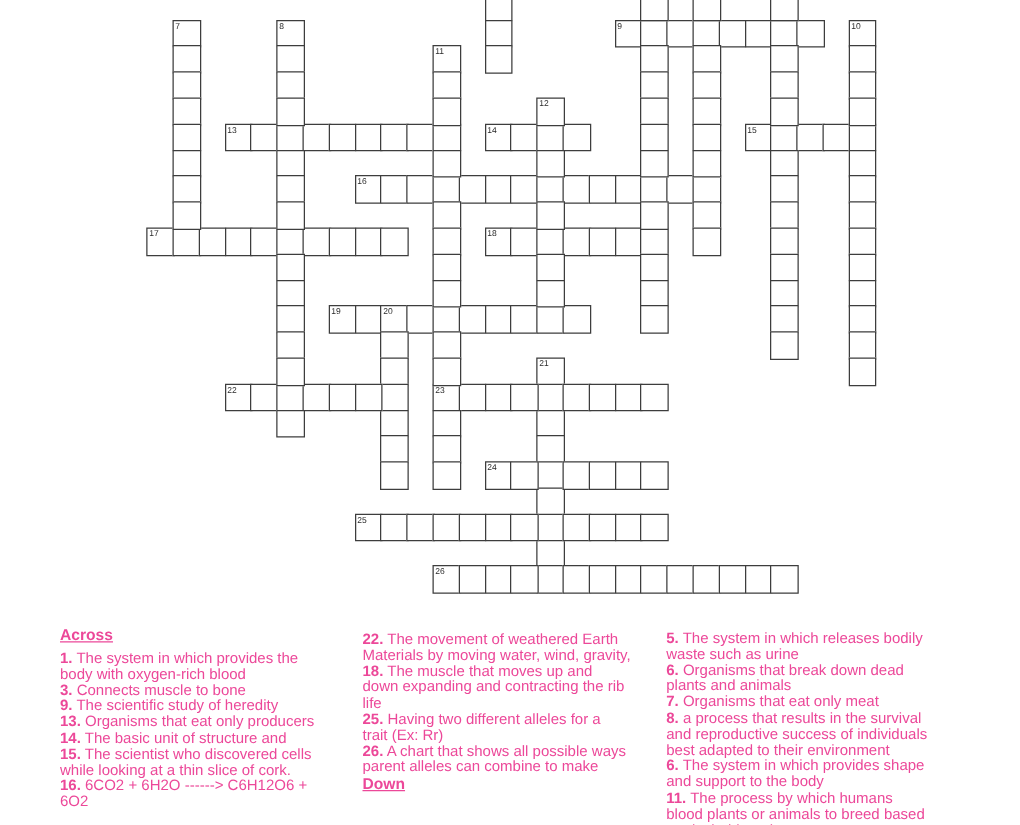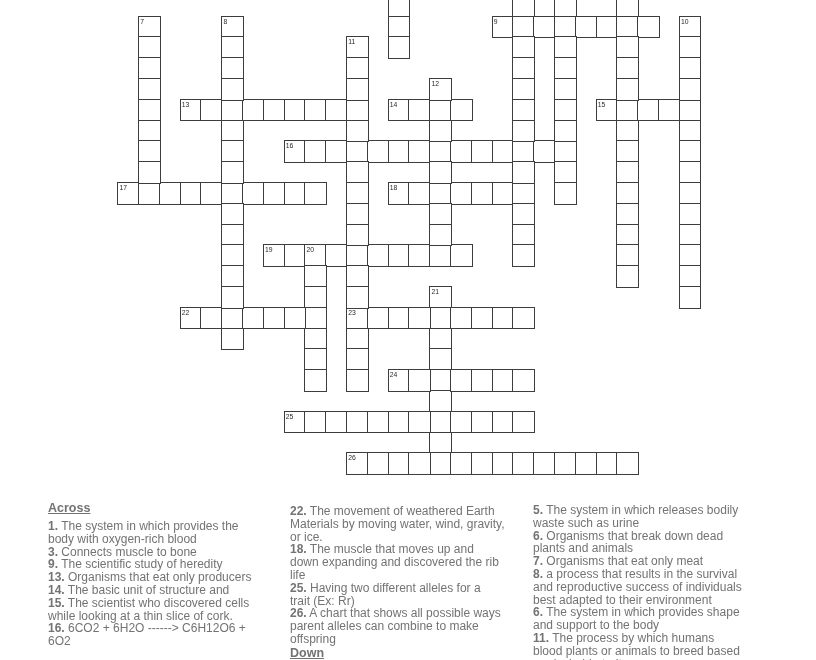--- a/index.html
+++ b/index.html
@@ -4,21 +4,21 @@
 <style>
   html,body{margin:0;padding:0;background:#fff;}
   #page{position:relative;width:816px;height:660px;background:#fff;overflow:hidden;
         font-family:"Liberation Sans", sans-serif;}
   
   .cell{position:absolute;box-sizing:border-box;background:#fff;
         border:1.7px solid #3d3d3d;}
   .cellnum{position:absolute;font-size:6.8px;line-height:7px;color:#2a2a2a;
            font-family:"Liberation Sans", sans-serif;z-index:3;}
   
-  .cluecol{position:absolute;width:250px;color:#737373;}
+  .cluecol{position:absolute;width:250px;color:#ec4899;}
   .clue-line{display:block;height:12.8px;line-height:12.8px;font-size:12px;
              white-space:nowrap;}
   .clue-num{font-weight:bold;}
   .clue-header{display:block;height:16px;line-height:15px;font-size:12.5px;
                font-weight:bold;text-decoration:underline;margin-bottom:3px;}
   #col1{left:48px;top:501px;}
   #col2{left:290px;top:505px;}
   #col3{left:533px;top:504px;}
 </style>
 </head>
@@ -267,29 +267,27 @@
       <span class="clue-line"><span class="clue-num">13.</span> Organisms that eat only producers</span>
       <span class="clue-line"><span class="clue-num">14.</span> The basic unit of structure and</span>
       <span class="clue-line"><span class="clue-num">15.</span> The scientist who discovered cells</span>
       <span class="clue-line">while looking at a thin slice of cork.</span>
       <span class="clue-line"><span class="clue-num">16.</span> 6CO2 + 6H2O ------&gt; C6H12O6 +</span>
       <span class="clue-line">6O2</span>
     </div>
   <div id="col2" class="cluecol">
       <span class="clue-line"><span class="clue-num">22.</span> The movement of weathered Earth</span>
       <span class="clue-line">Materials by moving water, wind, gravity,</span>
-      <span class="clue-line">or ice.</span>
       <span class="clue-line"><span class="clue-num">18.</span> The muscle that moves up and</span>
-      <span class="clue-line">down expanding and discovered the rib</span>
+      <span class="clue-line">down expanding and contracting the rib</span>
       <span class="clue-line">life</span>
       <span class="clue-line"><span class="clue-num">25.</span> Having two different alleles for a</span>
       <span class="clue-line">trait (Ex: Rr)</span>
       <span class="clue-line"><span class="clue-num">26.</span> A chart that shows all possible ways</span>
       <span class="clue-line">parent alleles can combine to make</span>
-      <span class="clue-line">offspring</span>
       <span class="clue-header">Down</span>
     </div>
   <div id="col3" class="cluecol">
       <span class="clue-line"><span class="clue-num">5.</span> The system in which releases bodily</span>
       <span class="clue-line">waste such as urine</span>
       <span class="clue-line"><span class="clue-num">6.</span> Organisms that break down dead</span>
       <span class="clue-line">plants and animals</span>
       <span class="clue-line"><span class="clue-num">7.</span> Organisms that eat only meat</span>
       <span class="clue-line"><span class="clue-num">8.</span> a process that results in the survival</span>
       <span class="clue-line">and reproductive success of individuals</span>

